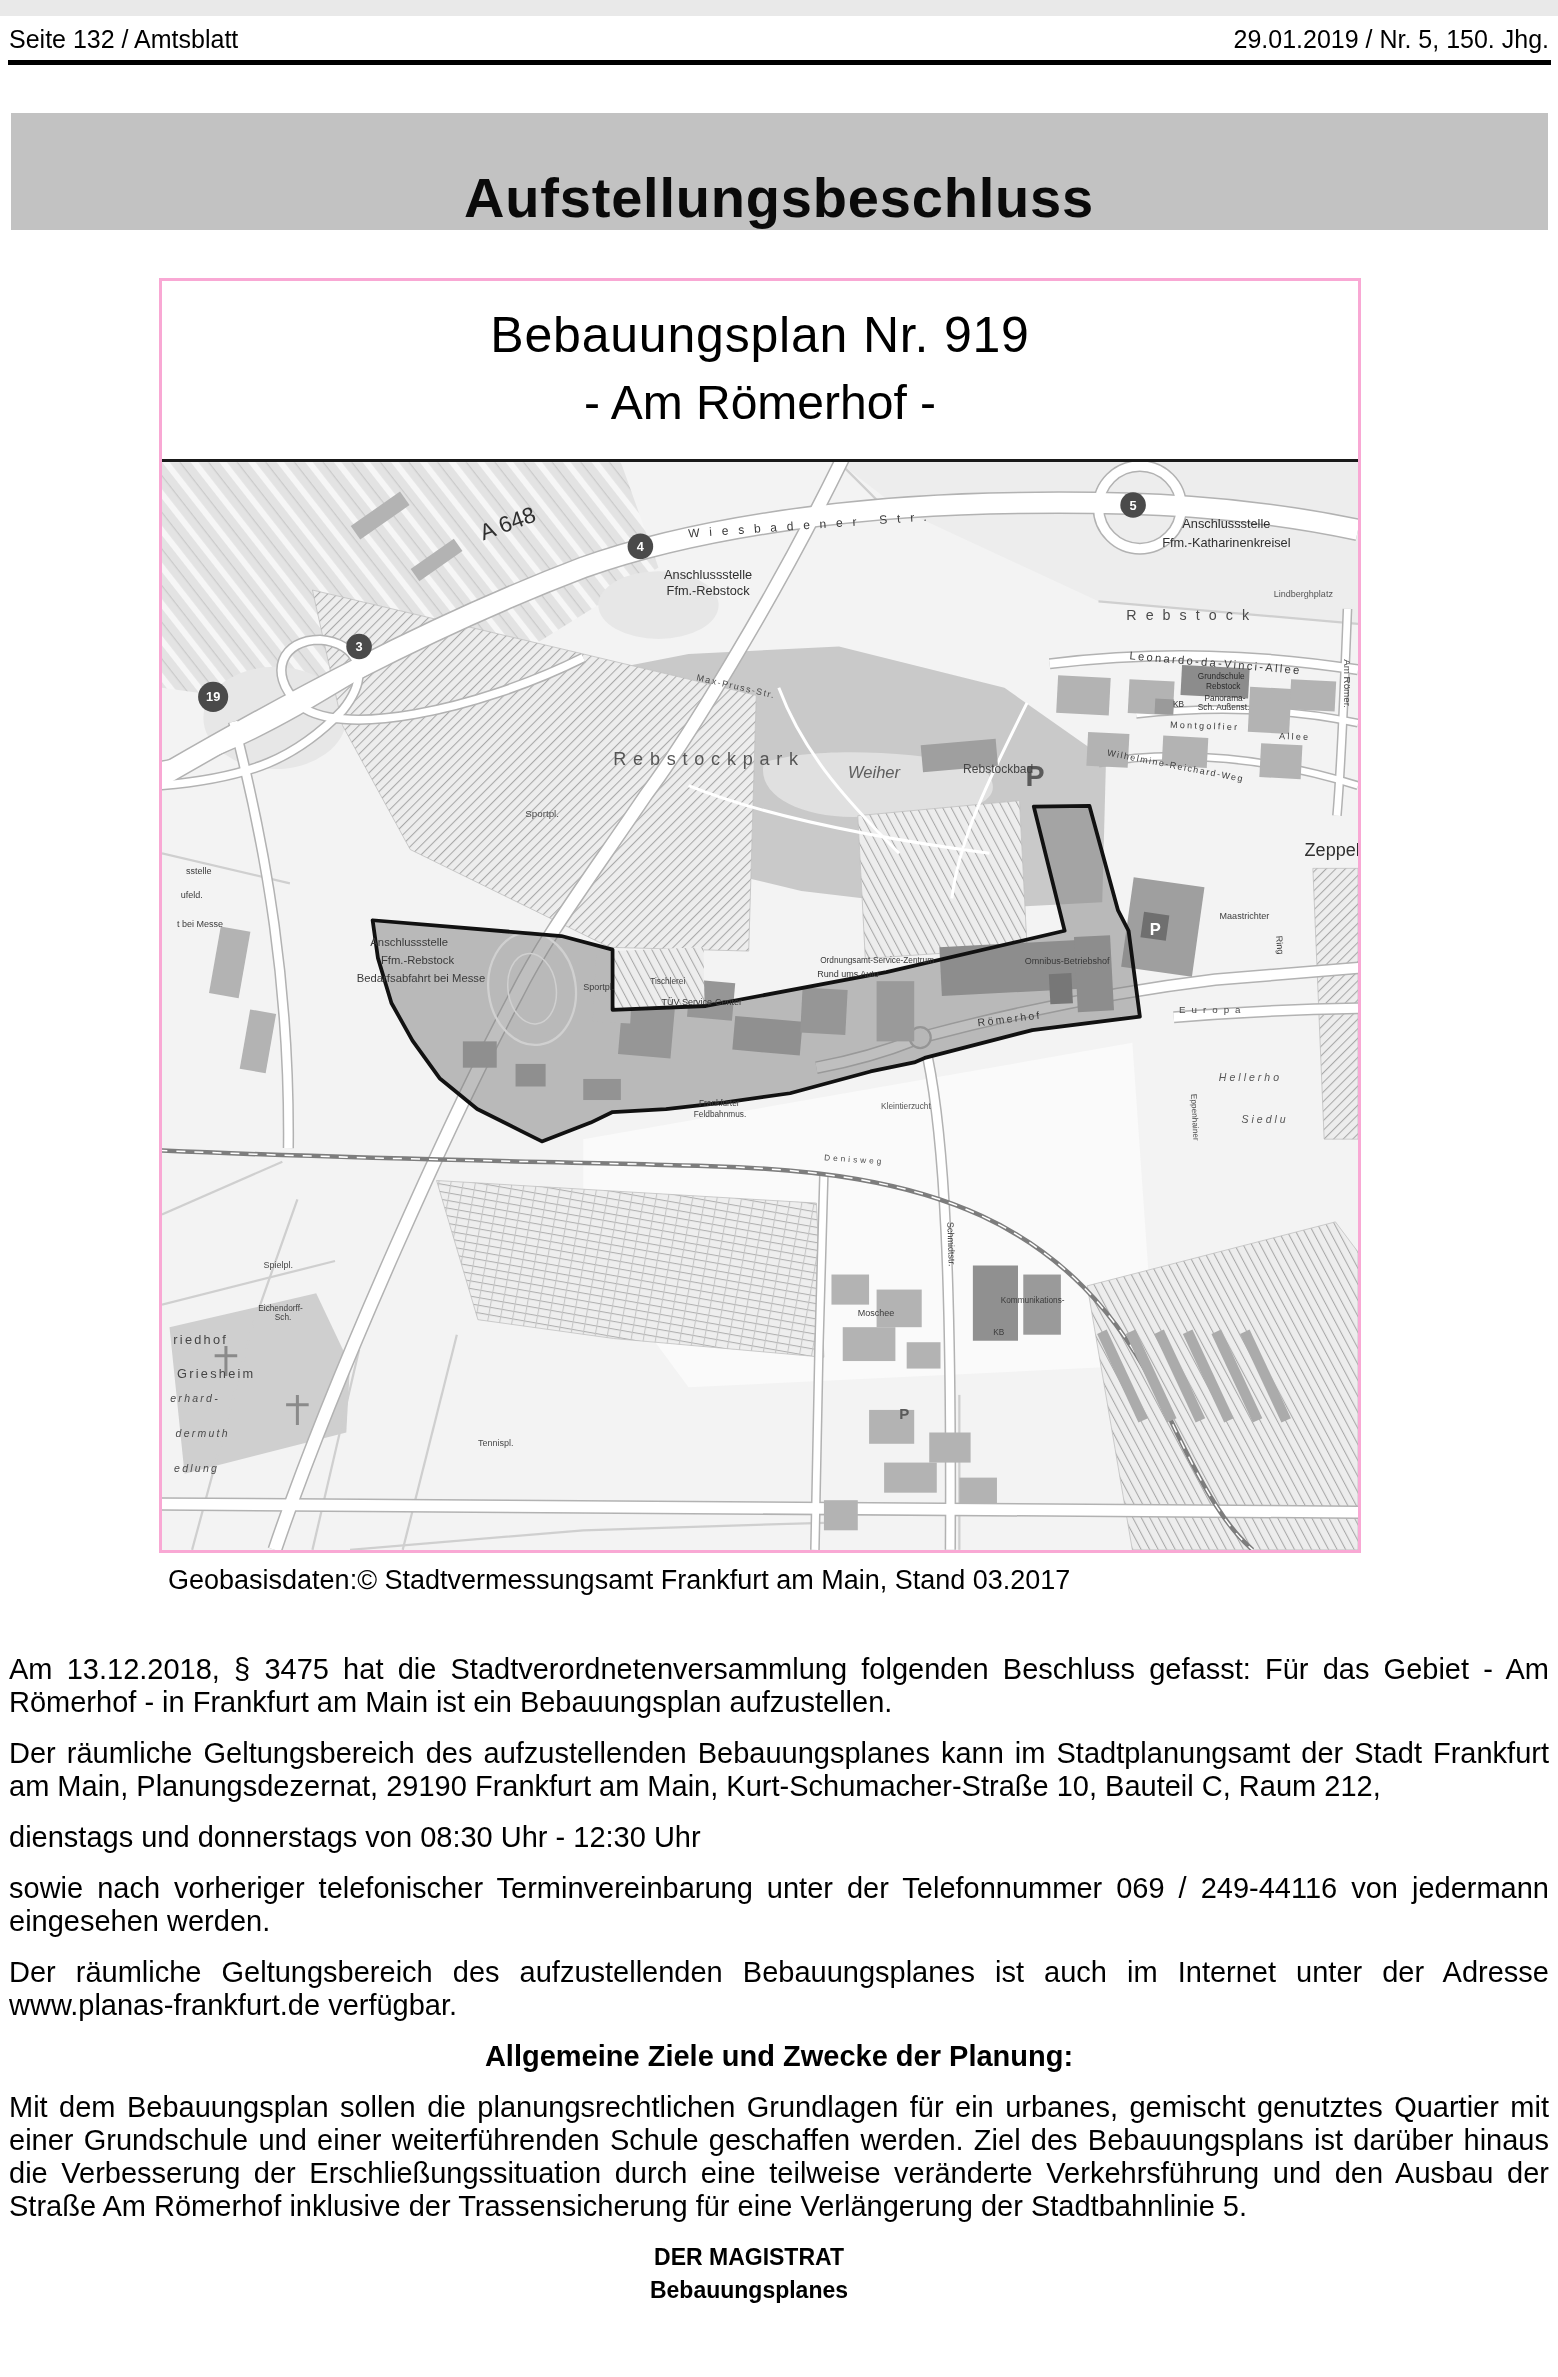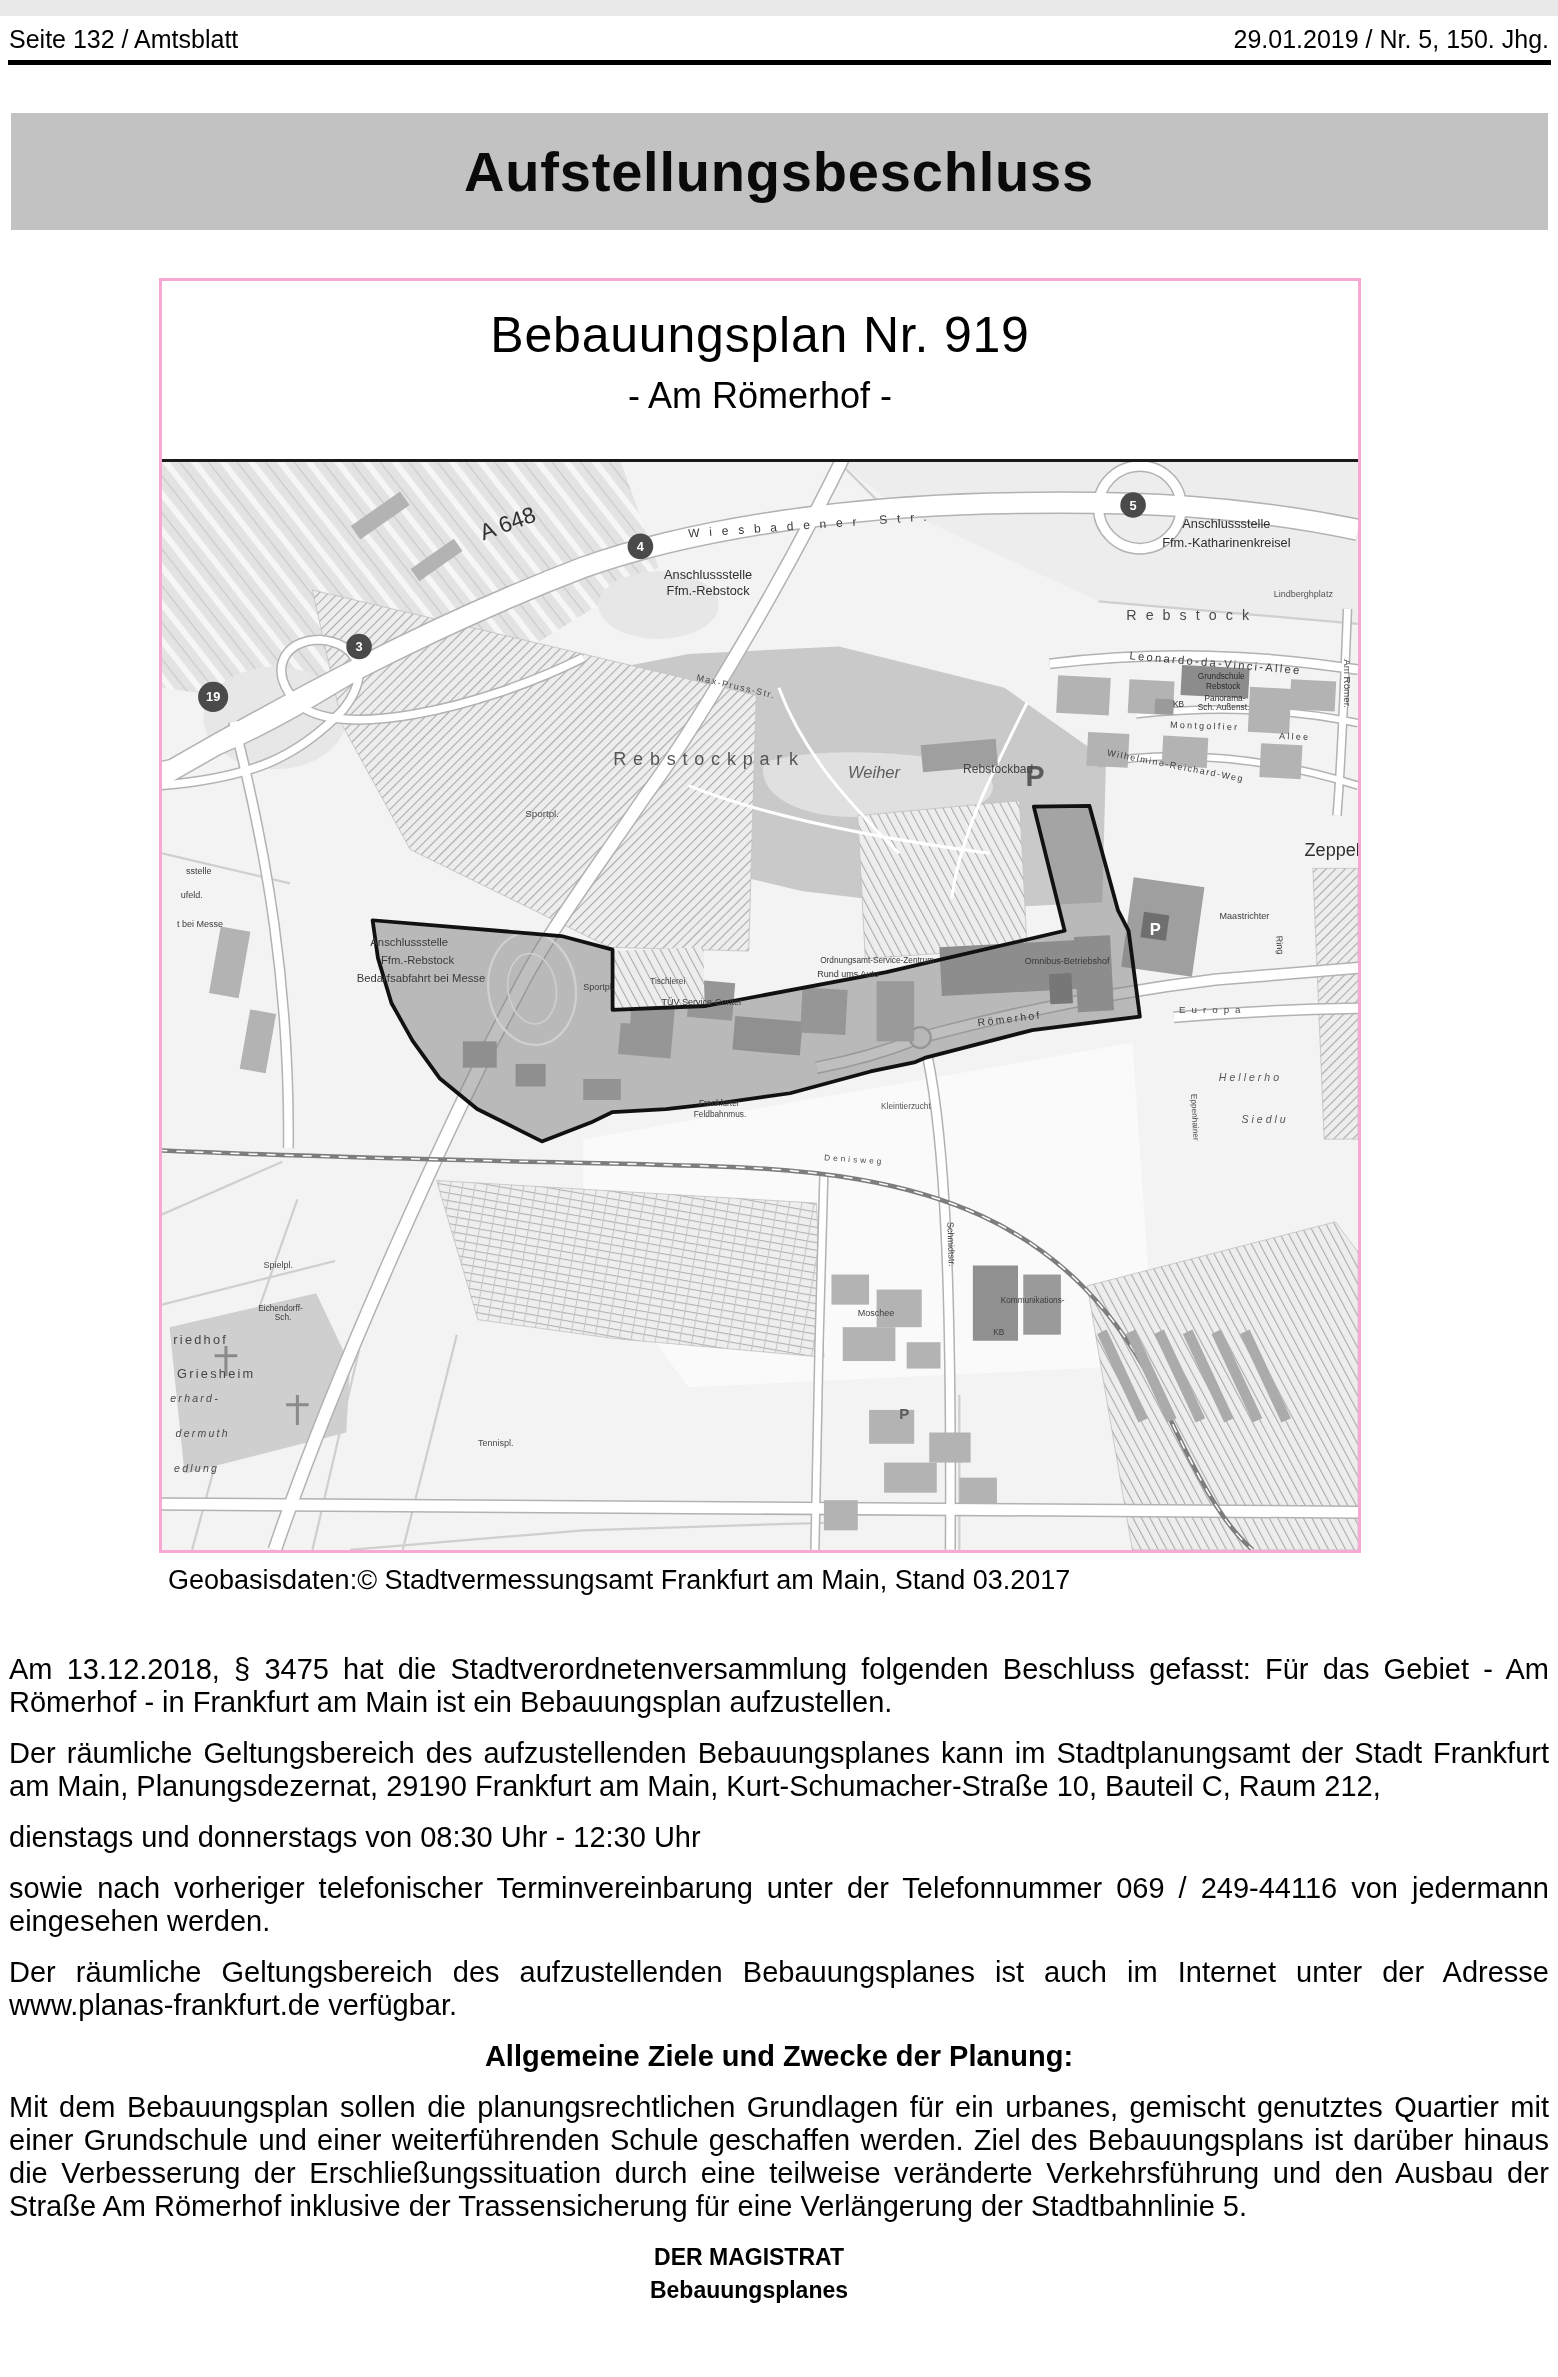--- a/index.html
+++ b/index.html
@@ -1,26 +1,26 @@
 <!DOCTYPE html>
 <html style="font-size:12px"><head>
 <meta charset="utf-8">
 <style>
   html,body{margin:0;padding:0;background:#e9e9e9;}
   .page{position:relative;width:1558px;height:2377px;background:#ffffff;margin:16px auto;
         font-family:"Liberation Sans",sans-serif;color:#000;overflow:hidden;}
   .header{display:flex;justify-content:space-between;padding:9px 9px 0 9px;font-size:25px;}
   .rule{height:4.5px;background:#000;margin:6px 7.5px 0 7.5px;}
   .banner{margin:48px 10.5px 0 10.5px;height:117px;background:#c2c2c2;
-          display:flex;align-items:center;justify-content:center;}
+          display:flex;align-items:flex-end;justify-content:center;}
   .banner span{font-weight:bold;font-size:56px;letter-spacing:0.8px;color:#0a0a0a;}
   .figure{margin:48px 0 0 159px;width:1202px;border:3px solid #f9a8d4;box-sizing:border-box;background:#fff;}
   .fig-title{height:181px;border-bottom:3px solid #1a1a1a;text-align:center;padding-top:25.6px;box-sizing:border-box;}
   .ft1{font-size:50px;letter-spacing:0.8px;}
-  .ft2{font-size:36px;margin-top:10.5px;}
+  .ft2{font-size:48px;margin-top:10.5px;}
   #map{display:block;width:1196px;height:1088px;background:#f3f3f3;}
   .caption{margin:12px 0 0 168px;font-size:27px;}
   .bodytext{margin:57px 9px 0 9px;font-size:29px;line-height:33px;text-align:justify;}
   .bodytext p{margin:0 0 18px 0;}
   .bodytext p.bh{font-weight:bold;text-align:center;}
   .footer{margin:15px 60px 0 0;text-align:center;font-weight:bold;font-size:23px;line-height:33px;}
   svg text{font-family:"Liberation Sans",sans-serif;}
 </style>
 </head>
 <body>

